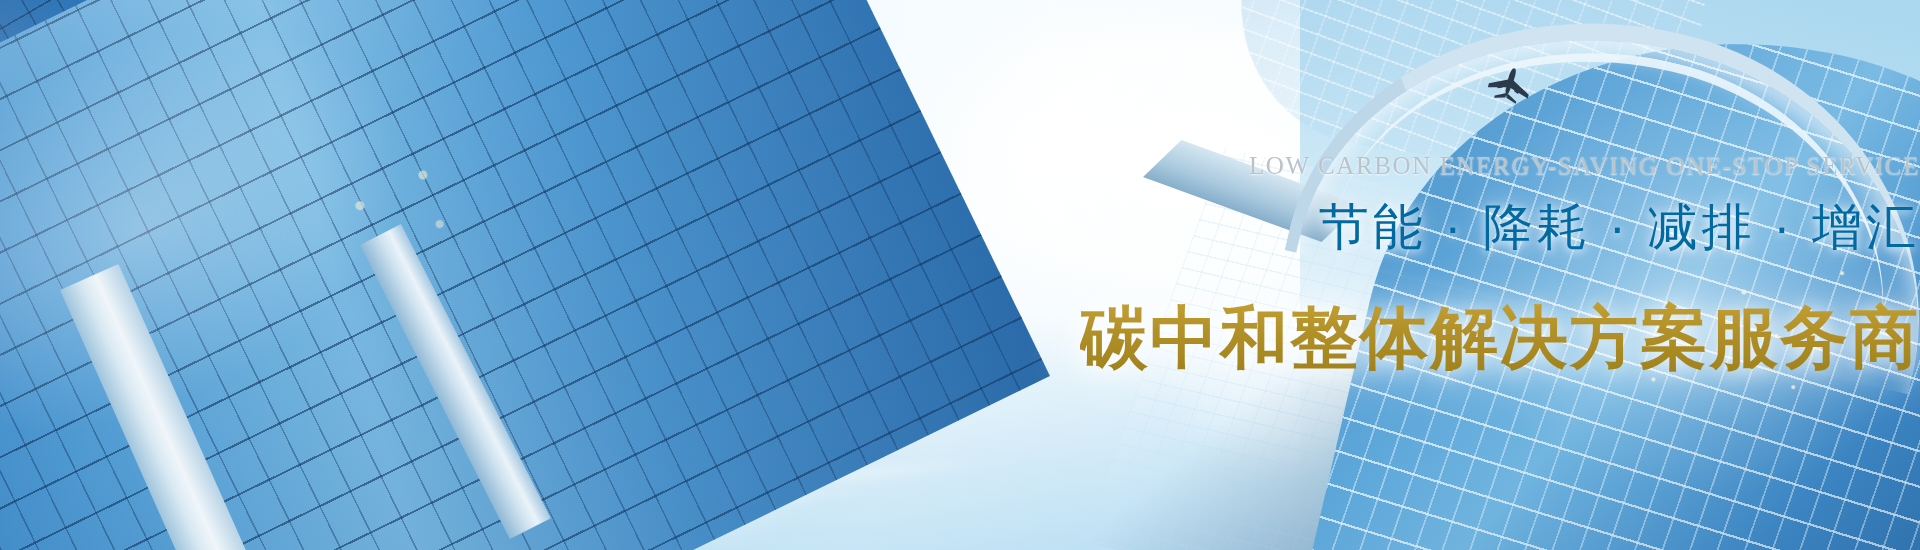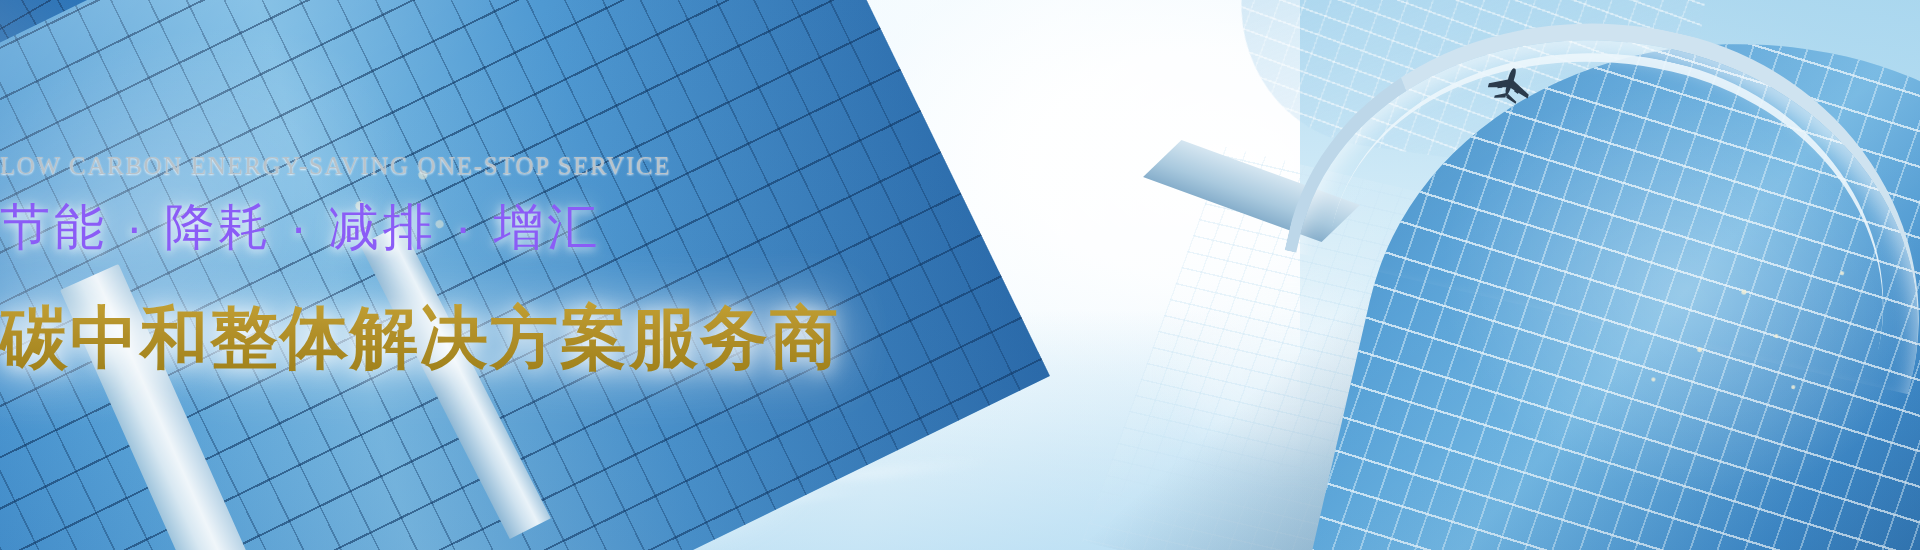--- a/index.html
+++ b/index.html
@@ -235,39 +235,39 @@
 
   
   #plane {
     position:absolute; left:1480px; top:62px; width:56px; height:56px;
     transform:rotate(16deg);
   }
 
   
   #copy {
     position:absolute; left:0; top:0; width:1920px; height:550px;
-    display:flex; flex-direction:column; align-items:flex-start;
+    display:flex; flex-direction:column; align-items:flex-end;
     pointer-events:none;
   }
   #eyebrow {
     margin-top:152px;
     font-family:"Liberation Serif", serif;
     font-size:25px;
     letter-spacing:1.6px;
     color:#b9c3ca;
     white-space:nowrap;
     text-shadow:0 1px 2px rgba(255,255,255,.85);
   }
   #subhead {
     margin-top:14px;
     font-family:"Liberation Sans", sans-serif;
     font-size:50px;
     font-weight:400;
     letter-spacing:4px;
-    color:#8b5cf6;
+    color:#0369a1;
     white-space:nowrap;
     text-shadow:0 2px 8px rgba(255,255,255,.9), 0 0 22px rgba(255,255,255,.75);
   }
   #headline {
     margin-top:32px;
     font-family:"Liberation Sans", sans-serif;
     font-size:68px;
     font-weight:700;
     letter-spacing:2px;
     white-space:nowrap;

